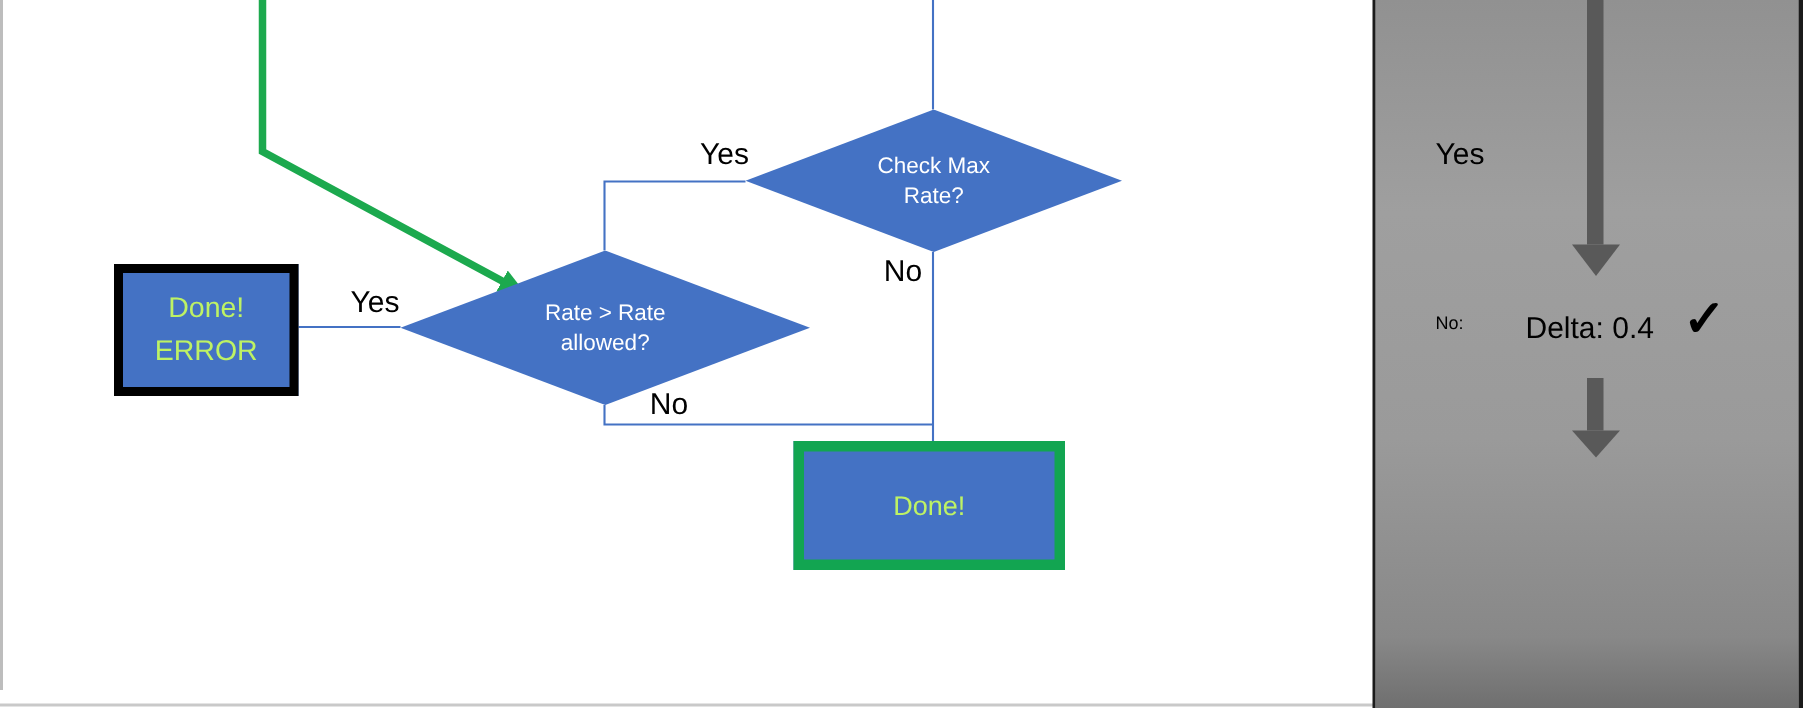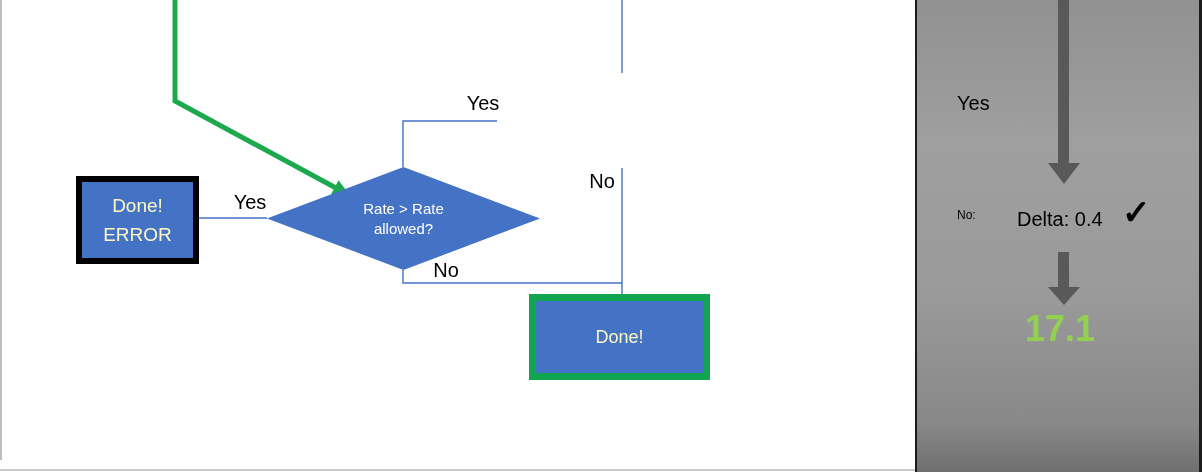--- a/index.html
+++ b/index.html
@@ -6,21 +6,21 @@
   .stage {
     position:relative; width:1202px; height:472px; background:#ffffff;
     overflow:hidden; font-family:"Liberation Sans", sans-serif; color:#000;
   }
   .edge-line-left { position:absolute; left:0; top:0; width:2px; height:460px; background:#bdbdbd; }
   .edge-line-bottom { position:absolute; left:0; top:469px; width:916px; height:2px; background:#c9c9c9; }
 
   svg.connector-layer { position:absolute; left:0; top:0; pointer-events:none; }
 
   .box {
-    position:absolute; box-sizing:border-box; background:#4472C4; color:#fef9c3;
+    position:absolute; box-sizing:border-box; background:#4472C4; color:#bef264;
     display:flex; flex-direction:column; align-items:center; justify-content:center;
     text-align:center;
   }
   .box-done-error { left:76px; top:176px; width:123px; height:88px; border:6px solid #000; font-size:19px; line-height:29px; }
   .box-done { left:529px; top:294px; width:181px; height:86px; border:7px solid #12A551; font-size:18px; }
 
   .diamond {
     position:absolute; background:#4472C4; color:#fff;
     clip-path:polygon(50% 0, 100% 50%, 50% 100%, 0 50%);
     display:flex; flex-direction:column; align-items:center; justify-content:center;
@@ -80,20 +80,24 @@
   <div class="box box-done-error">
     <span>Done!</span>
     <span>ERROR</span>
   </div>
 
   <div class="diamond diamond-rate">
     <span>Rate &gt; Rate</span>
     <span>allowed?</span>
   </div>
 
+  <div class="diamond diamond-checkmax">
+    <span>Check Max</span>
+    <span>Rate?</span>
+  </div>
 
   <div class="box box-done">
     <span>Done!</span>
   </div>
 
   <div class="edge-label lbl-yes-rate">Yes</div>
   <div class="edge-label lbl-yes-checkmax">Yes</div>
   <div class="edge-label lbl-no-rate">No</div>
   <div class="edge-label lbl-no-checkmax">No</div>
 
@@ -103,16 +107,15 @@
 
     <div class="panel-yes">Yes</div>
 
     <div class="panel-no">No:</div>
     <div class="panel-delta">Delta: 0.4</div>
     <div class="panel-check">✓</div>
 
     <div class="arrow-shaft a2"></div>
     <div class="arrow-head a2"></div>
 
-    <div class="panel-result">17.1</div>
   </div>
 
 </div>
 
 </body></html>

